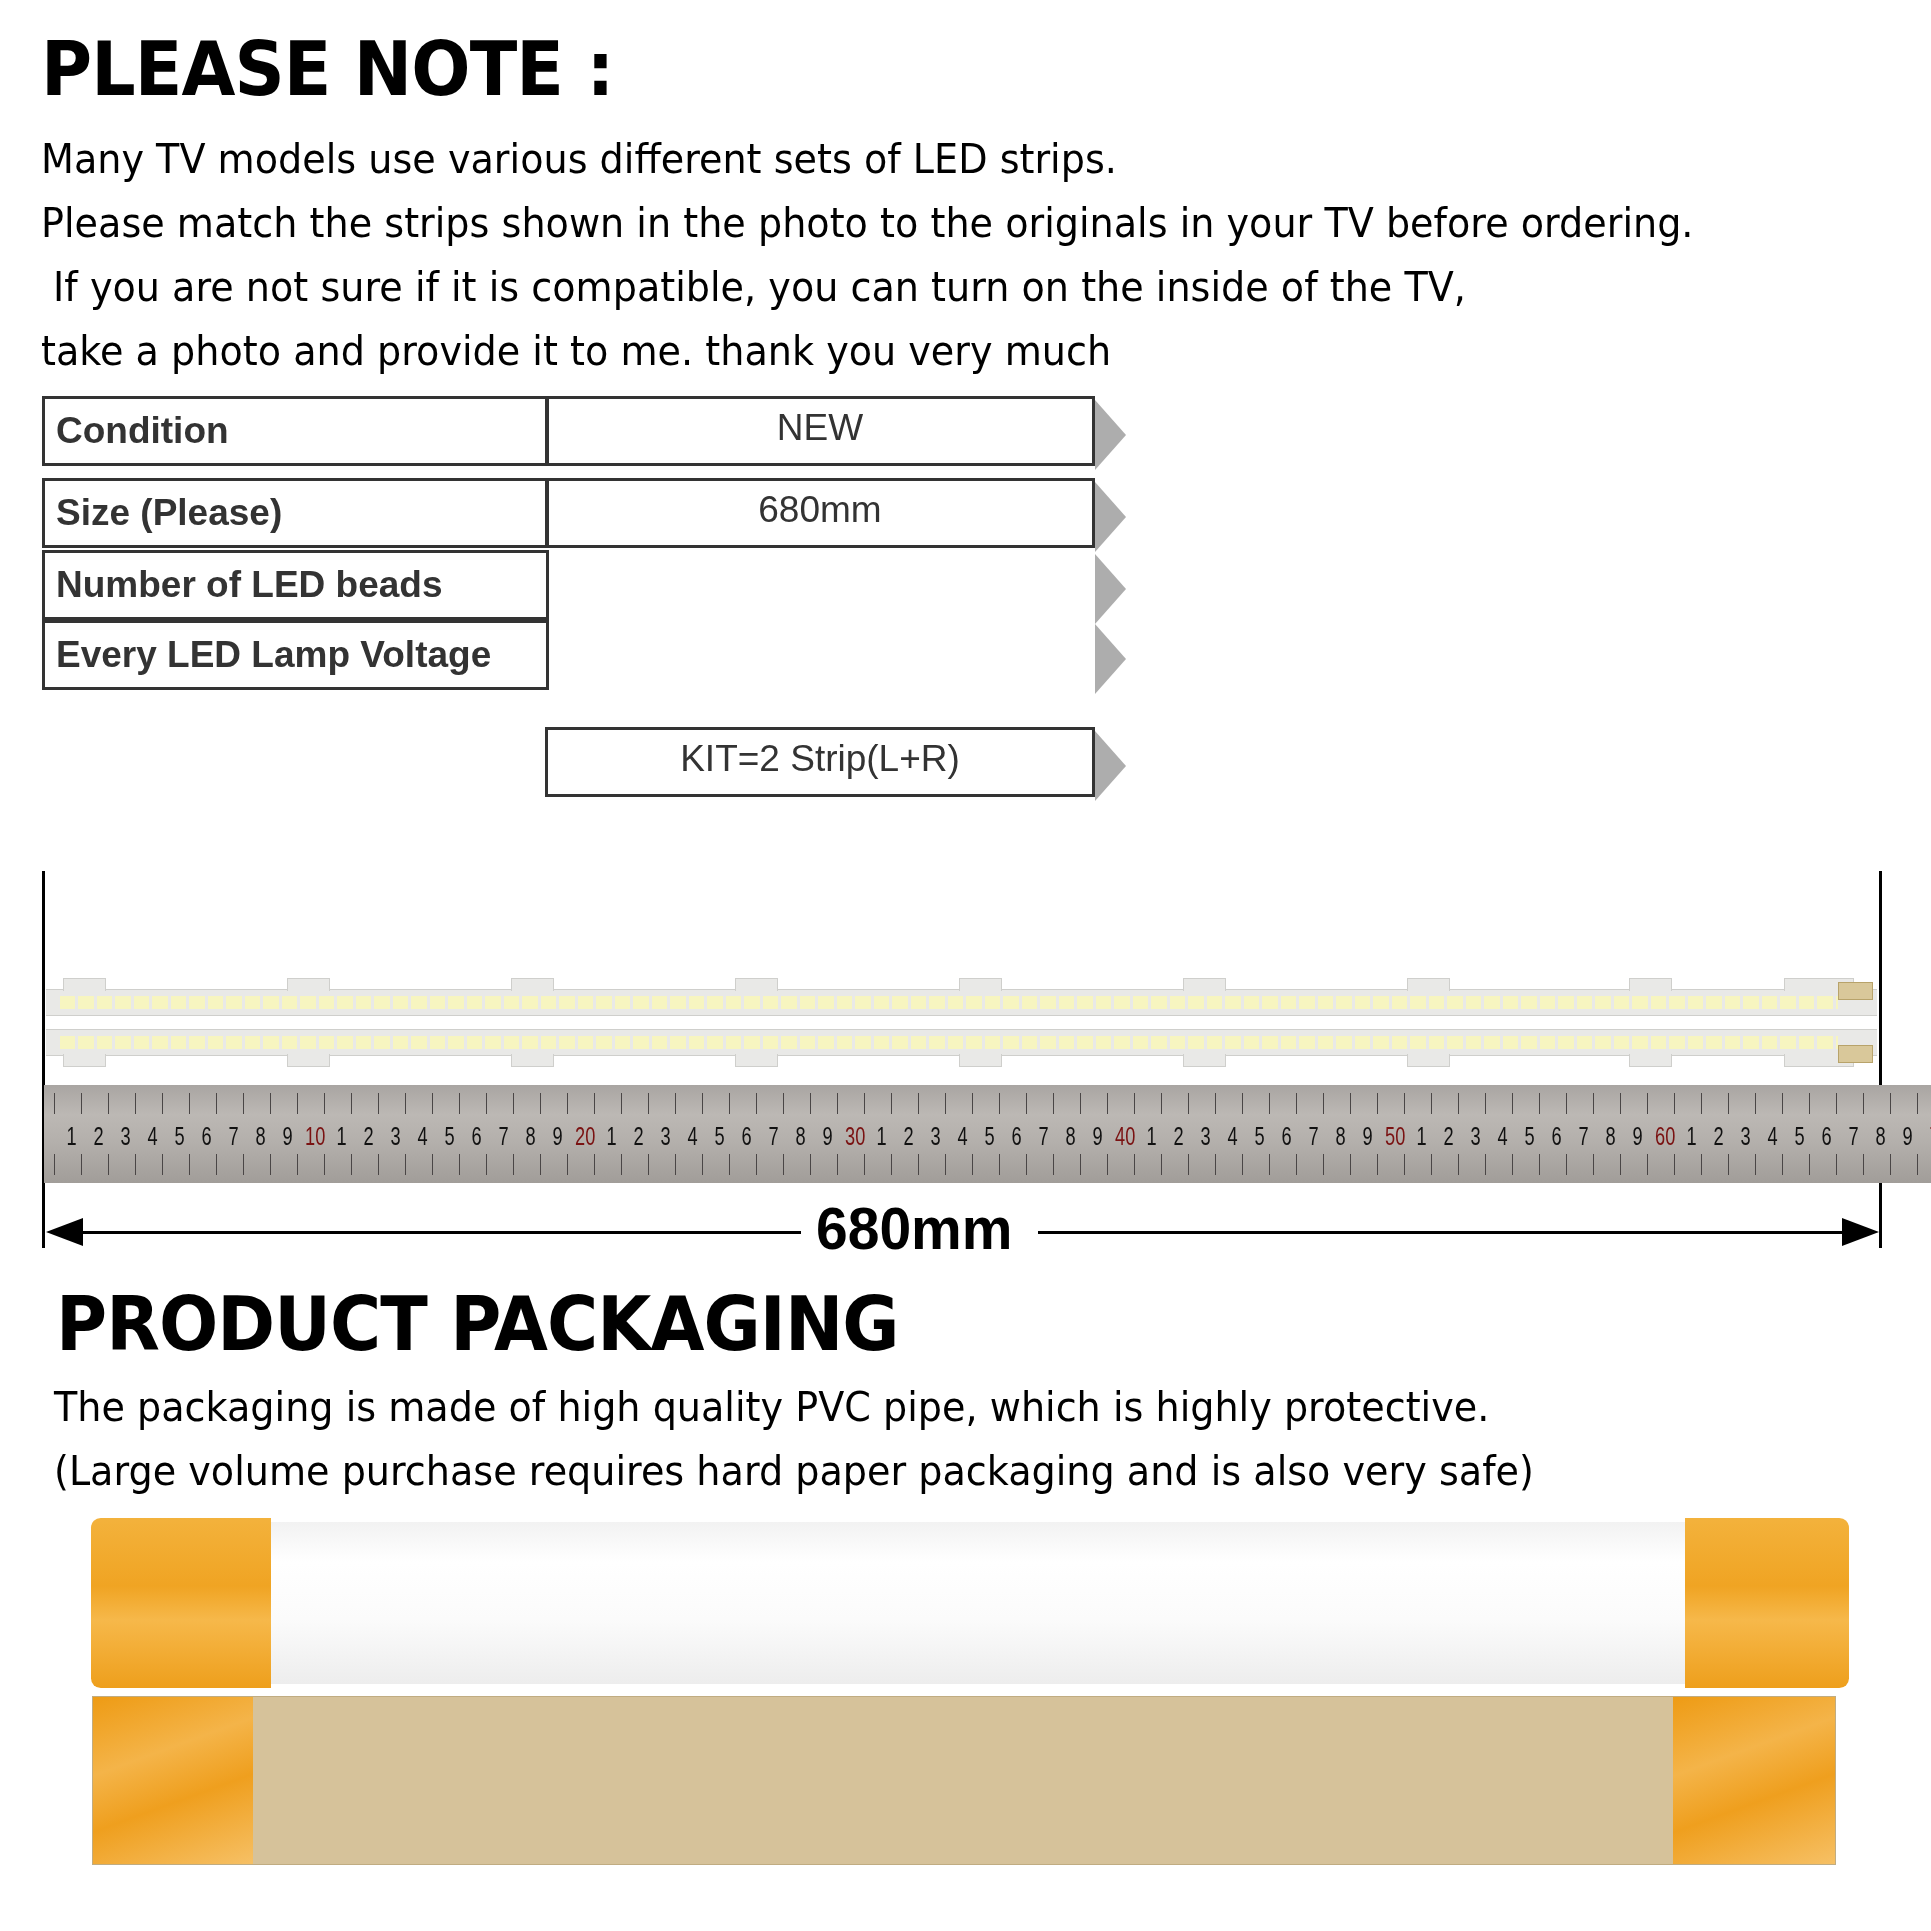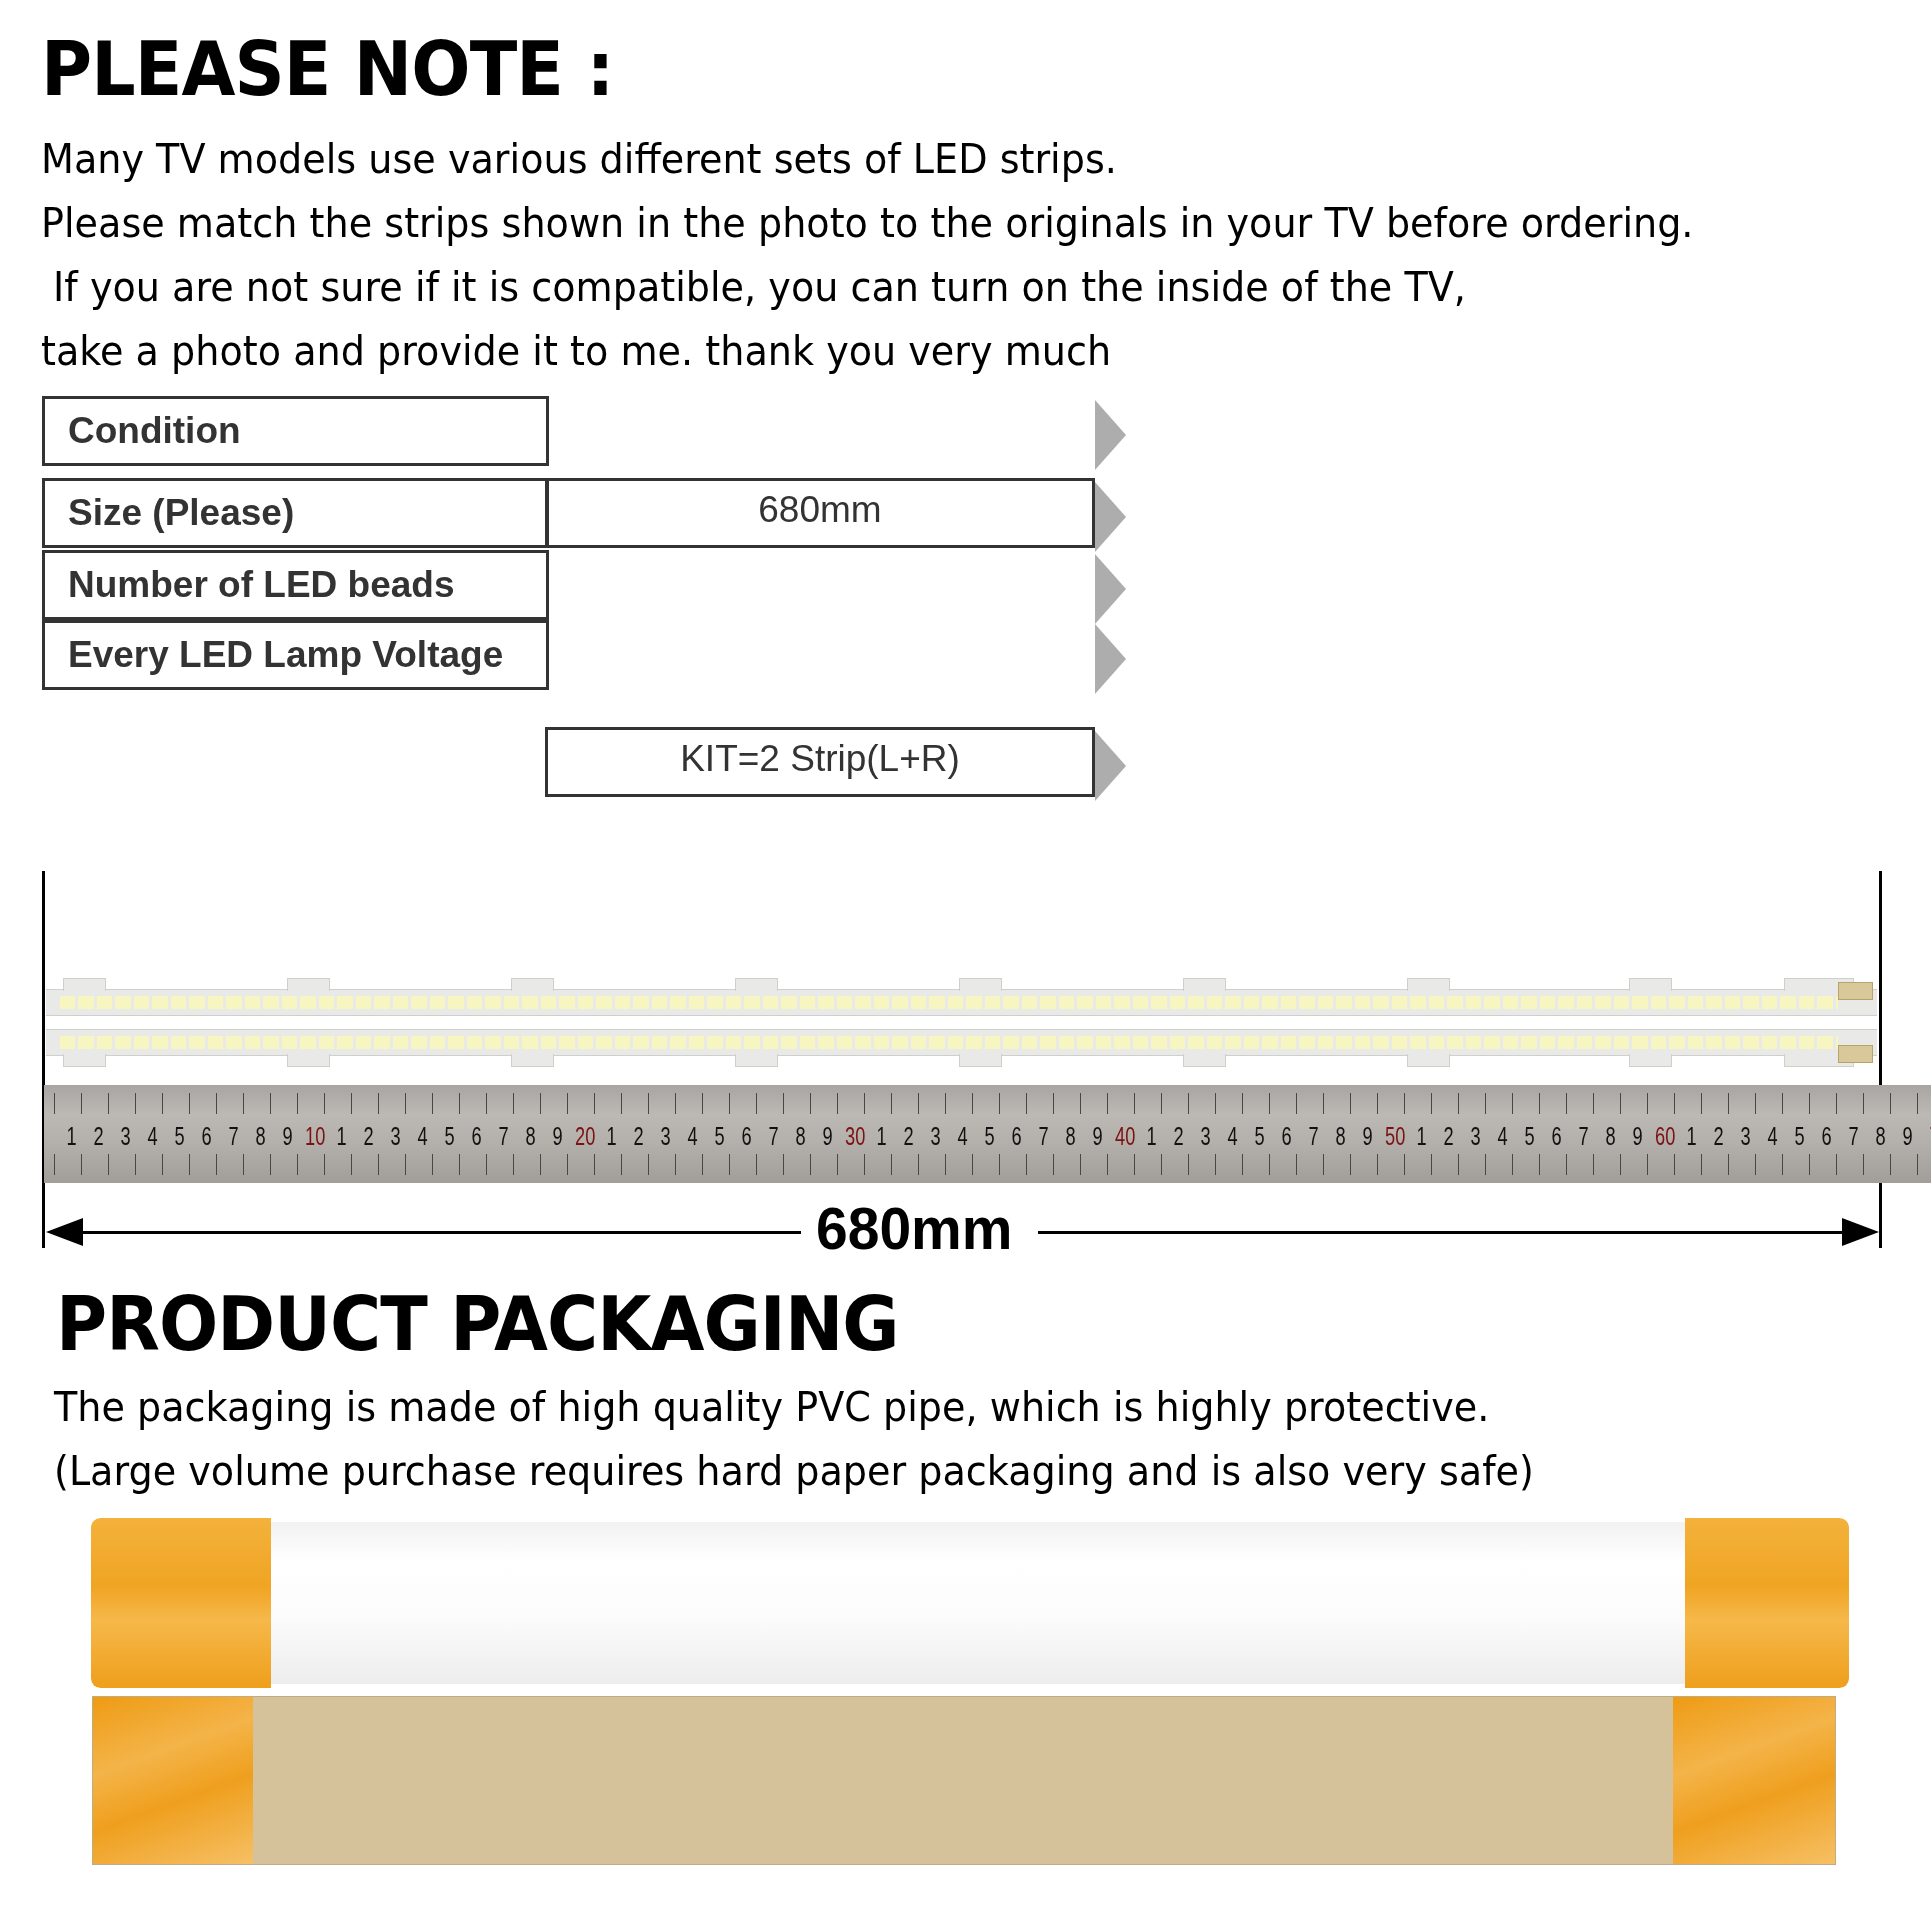--- a/index.html
+++ b/index.html
@@ -14,21 +14,21 @@
   .para { position: absolute; left: 41px; font-size: 41px; line-height: 64px;
           white-space: pre; transform-origin: left top; transform: scaleX(0.93); }
   #note-text { top: 127px; }
   #pack-text { left: 54px; top: 1375px; }
 
   
   .spec { position: absolute; left: 42px; width: 1014px; }
   .row { position: absolute; left: 0; width: 1014px; height: 75px; }
   .cell { position: absolute; top: 0; height: 70px; border: 3.9px solid #333; box-sizing: border-box;
           font-family: "Liberation Sans", sans-serif; color: #333; display: flex; align-items: center; }
-  .cell.key { left: 0; width: 507px; font-weight: bold; font-size: 37px; padding-left: 23px; }
+  .cell.key { left: 0; width: 507px; font-weight: bold; font-size: 37px; padding-left: 11px; }
   .cell.val { left: 503px; width: 550px; font-size: 37px; justify-content: center; }
   .cell.val span { transform: translateY(-2.9px); }
   .arrow { position: absolute; left: 1053px; top: 3.9px; width: 0; height: 0;
            border-top: 35px solid transparent; border-bottom: 35px solid transparent;
            border-left: 31px solid #adadad; }
 
   
   .vline { position: absolute; width: 2.9px; background: #000; }
   #vline-left { left: 42px; top: 871px; height: 377px; }
   #vline-right { left: 1879px; top: 871px; height: 377px; }
@@ -95,20 +95,23 @@
 <div id="note-title" class="heading">PLEASE NOTE :</div>
 
 <div id="note-text" class="para"><span>Many TV models use various different sets of LED strips.</span>
 <span>Please match the strips shown in the photo to the originals in your TV before ordering.</span>
 <span> If you are not sure if it is compatible, you can turn on the inside of the TV,</span>
 <span>take a photo and provide it to me. thank you very much</span></div>
 
 <div class="spec">
   <div class="row" style="top:396px">
     <div class="cell key">Condition</div>
+    <div class="cell val">
+        <span>NEW</span>
+      </div>
     <div class="arrow"></div>
   </div>
   <div class="row" style="top:478px">
     <div class="cell key">Size (Please)</div>
     <div class="cell val">
         <span>680mm</span>
       </div>
     <div class="arrow"></div>
   </div>
   <div class="row" style="top:550px">

